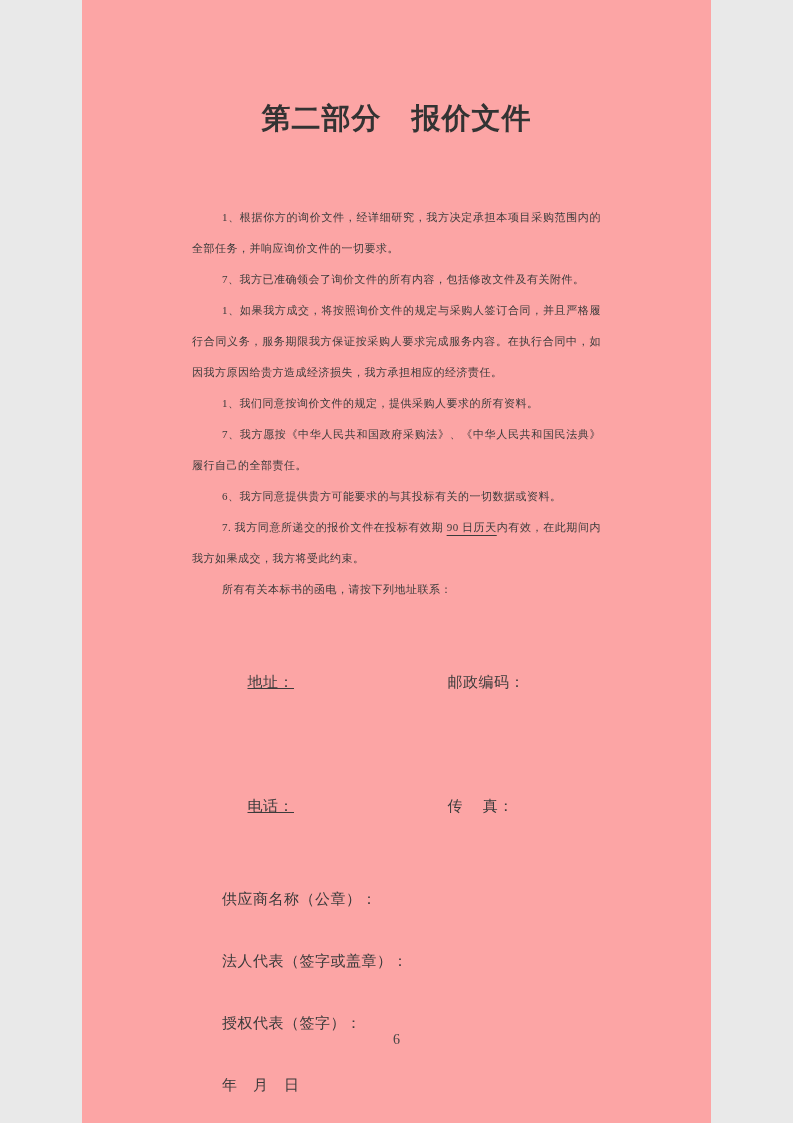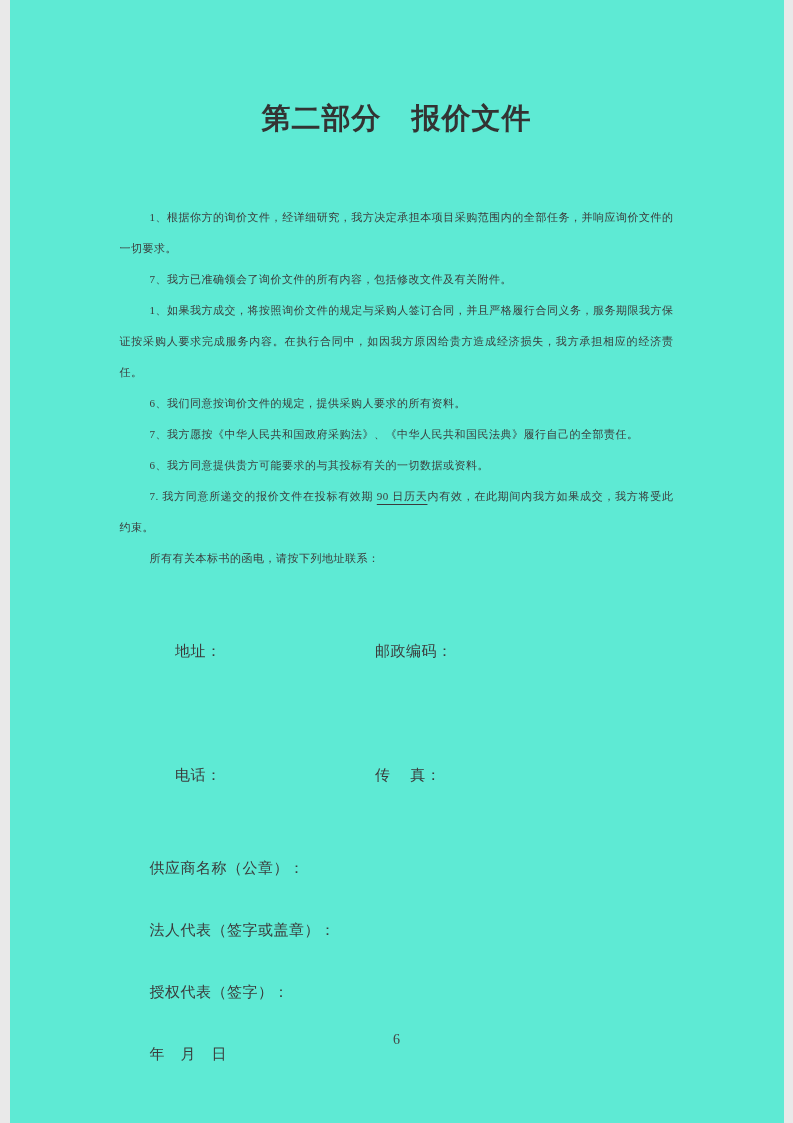--- a/index.html
+++ b/index.html
@@ -2,24 +2,24 @@
 <html><head>
 <meta charset="utf-8">
 <style>
   html, body {
     margin: 0;
     padding: 0;
     background: #e9e9e9;
   }
   .page {
     position: relative;
-    width: 774px;
+    width: 629px;
     height: 1123px;
     margin: 0 auto;
-    background: #5eead4;
+    background: #fca5a5;
     box-sizing: border-box;
     padding: 96px 110px 0 110px;
     font-family: "Liberation Serif", "DejaVu Serif", serif;
     color: #3b3b3b;
     overflow: hidden;
   }
   .doc-title {
     margin: 0 0 62px 0;
     font-size: 29px;
     line-height: 44px;
@@ -46,20 +46,21 @@
     line-height: 31px;
     letter-spacing: 0.5px;
   }
   .contact-row {
     margin-top: 31px;
     white-space: pre-wrap;
   }
   .col-first {
     display: inline-block;
     width: 200px;
+    text-decoration: underline;
   }
   .page-number {
     position: absolute;
     left: 0;
     right: 0;
     top: 1032px;
     text-align: center;
     font-size: 14px;
     color: #444444;
   }
@@ -68,21 +69,21 @@
 <body>
 
 <div class="page">
 
   <h1 class="doc-title">第二部分　报价文件</h1>
 
   <div class="body-text">
     <p>1、根据你方的询价文件，经详细研究，我方决定承担本项目采购范围内的全部任务，并响应询价文件的一切要求。</p>
     <p>7、我方已准确领会了询价文件的所有内容，包括修改文件及有关附件。</p>
     <p>1、如果我方成交，将按照询价文件的规定与采购人签订合同，并且严格履行合同义务，服务期限我方保证按采购人要求完成服务内容。在执行合同中，如因我方原因给贵方造成经济损失，我方承担相应的经济责任。</p>
-    <p>6、我们同意按询价文件的规定，提供采购人要求的所有资料。</p>
+    <p>1、我们同意按询价文件的规定，提供采购人要求的所有资料。</p>
     <p>7、我方愿按《中华人民共和国政府采购法》、《中华人民共和国民法典》履行自己的全部责任。</p>
     <p>6、我方同意提供贵方可能要求的与其投标有关的一切数据或资料。</p>
     <p><span>7. 我方同意所递交的报价文件在投标有效期 </span><span class="underline-seg">90 日历天</span><span>内有效，在此期间内我方如果成交，我方将受此约束。</span></p>
     <p>所有有关本标书的函电，请按下列地址联系：</p>
   </div>
 
   <div class="contact-section">
 
     <div class="contact-row">
       <span class="col-first">地址：</span><span>邮政编码：</span>

